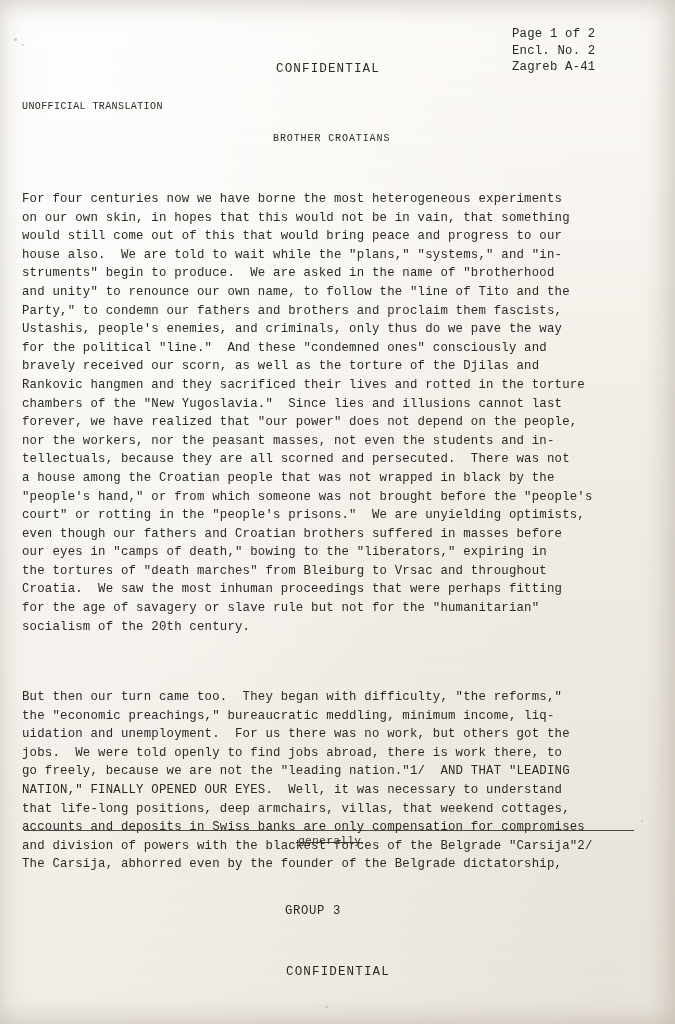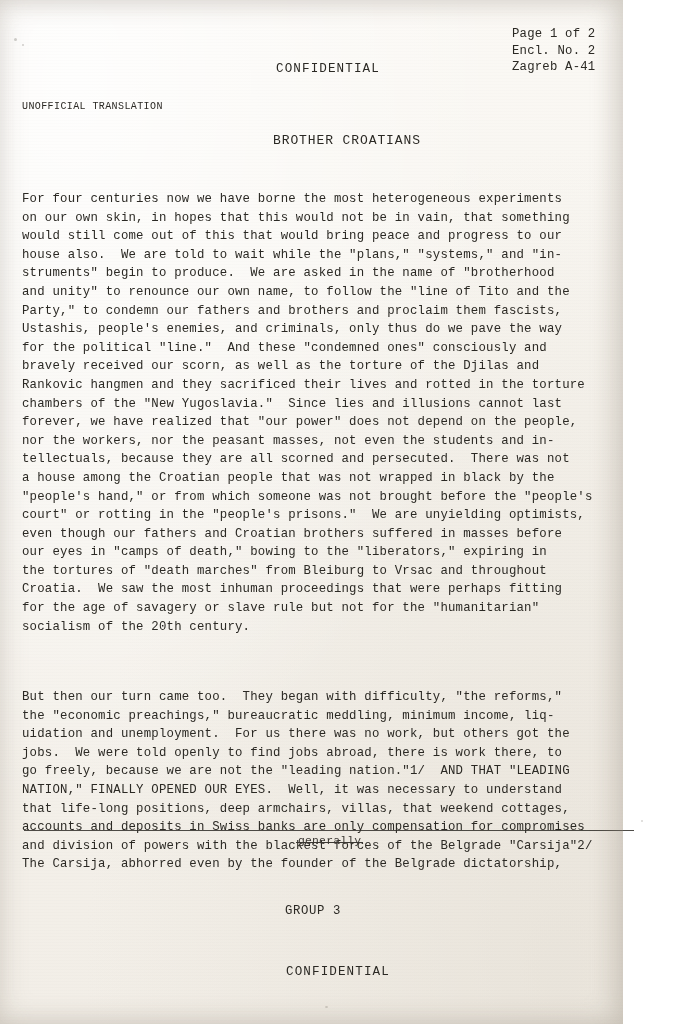--- a/index.html
+++ b/index.html
@@ -9,21 +9,21 @@
   }
   body {
     width: 675px;
     height: 1024px;
     overflow: hidden;
     font-family: "Liberation Mono", "DejaVu Sans Mono", monospace;
     color: #20201e;
   }
   .page {
     position: relative;
-    width: 623px;
+    width: 675px;
     height: 1024px;
     background: #f7f4ef;
     background-image:
        radial-gradient(ellipse at 12% 8%, rgba(255,255,255,0.85) 0%, rgba(247,244,239,0) 55%),
        radial-gradient(ellipse at 90% 95%, rgba(226,220,209,0.55) 0%, rgba(247,244,239,0) 60%),
        linear-gradient(180deg, #fbf9f5 0%, #f6f3ed 40%, #f2eee7 100%);
     box-sizing: border-box;
     padding: 0;
   }
   .paper-grain {
@@ -64,21 +64,21 @@
   }
   .unofficial {
     top: 102px;
     left: 22px;
     font-size: 10px;
     letter-spacing: 0.4px;
   }
   .title1 {
     top: 134px;
     left: 273px;
-    font-size: 13px;
+    font-size: 10px;
     letter-spacing: 0.9px;
   }
   .title2 {
     top: 150px;
     left: 197px;
     font-size: 12.6px;
     letter-spacing: 0.7px;
   }
 
   .body-block {

